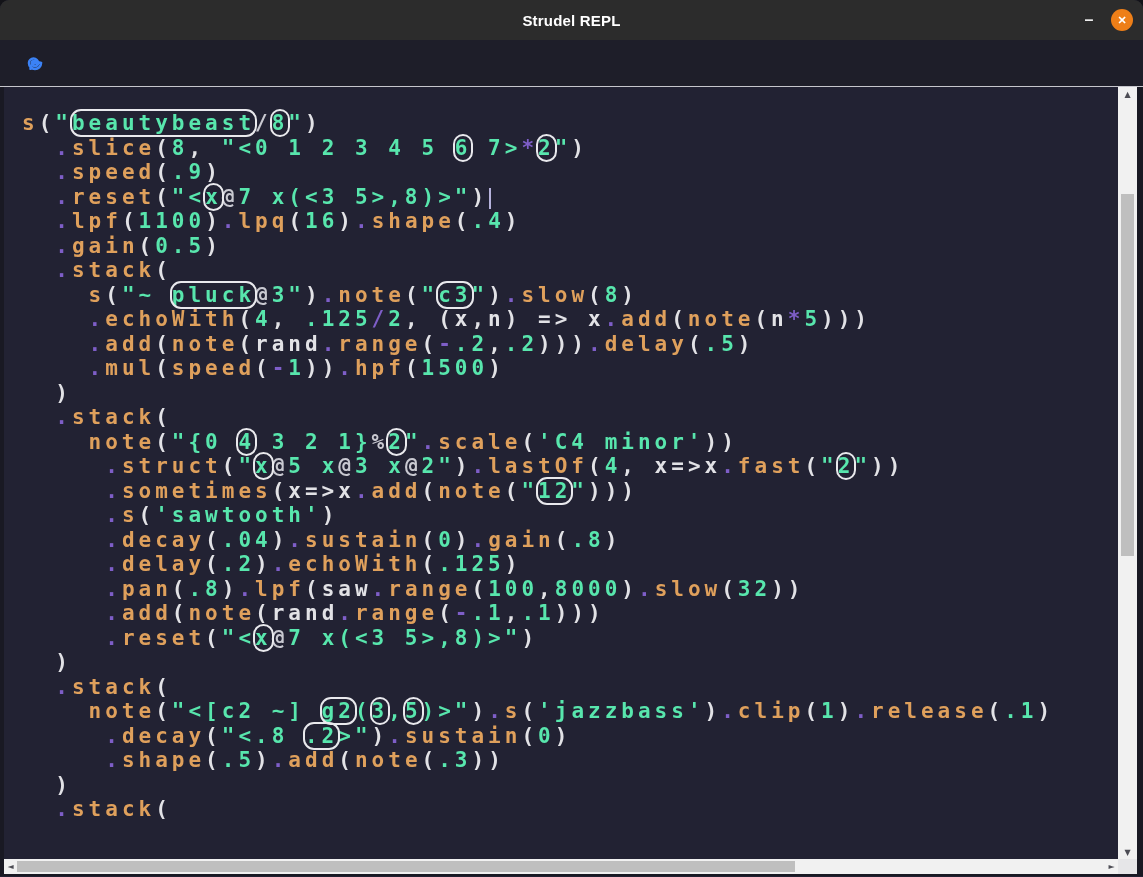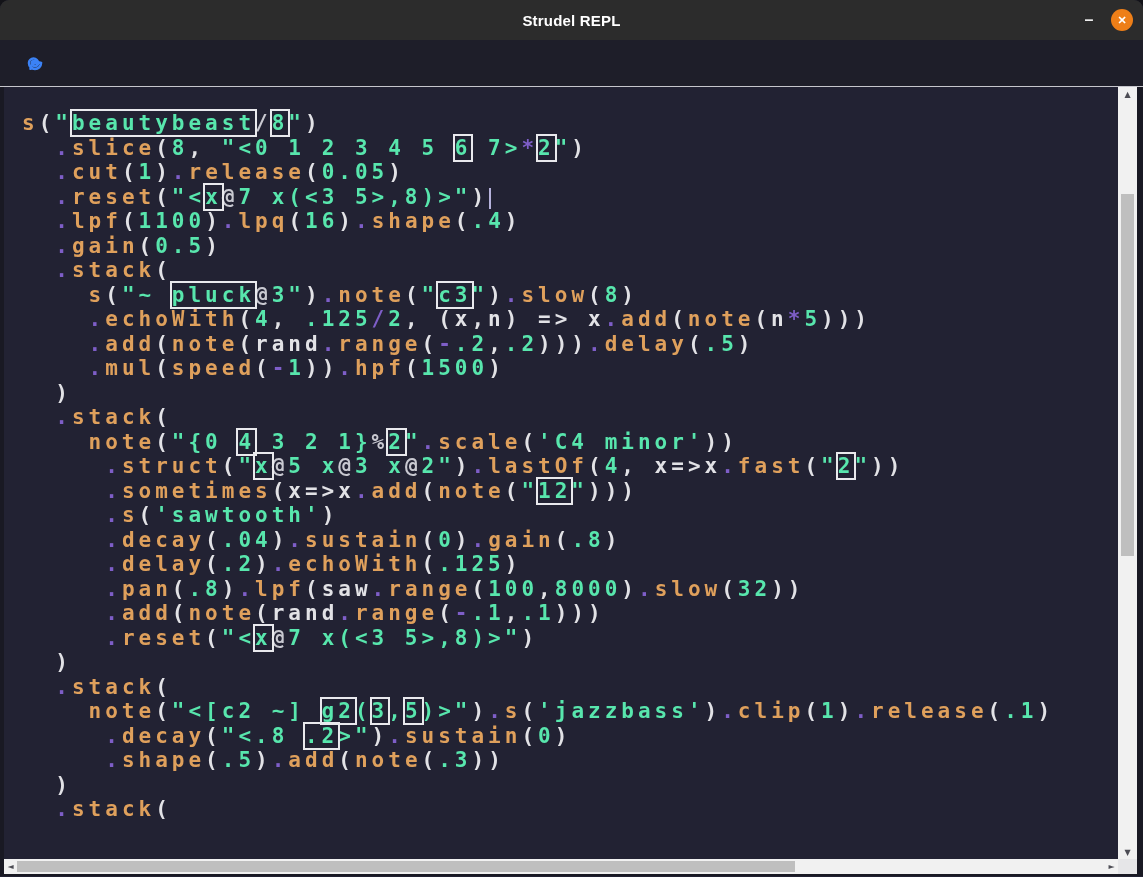--- a/index.html
+++ b/index.html
@@ -12,21 +12,21 @@
   .toolbar{height:47px;background:var(--bg_toolbar,#1e1e29);border-bottom:1px solid #c6c6cc;display:flex;align-items:center;padding-left:20px;box-sizing:border-box;}
   .main{position:relative;height:789px;box-sizing:border-box;background:var(--bg_editor,#222233);
         border-left:4px solid #191923;border-right:6px solid #191923;border-bottom:2px solid #191923;}
   .editor{position:absolute;left:0;top:0;right:19px;bottom:15px;overflow:hidden;padding:24px 0 0 18px;box-sizing:border-box;}
   .code-line{white-space:pre;font-family:"DejaVu Sans Mono",monospace;font-weight:700;font-size:21px;line-height:24.5px;letter-spacing:4px;}
   .seg-o{color:var(--fn_orange,#dfa05c);}
   .seg-p{color:var(--op_purple,#7e5ec8);}
   .seg-t{color:var(--lit_teal,#58e6ad);}
   .seg-w{color:var(--punct_white,#e2e2e6);}
   .seg-g{color:var(--str_gray,#c9c9d1);}
-  .boxed{outline:2px solid var(--box_outline,#e9e9ed);}
+  .boxed{outline:2px solid var(--box_outline,#e9e9ed);border-radius:9px;}
   .cursor{display:inline-block;width:2px;height:21px;background:var(--cursor,#b6b2dc);vertical-align:text-bottom;margin-left:1px;}
   
   .vscroll{position:absolute;top:0;right:0;width:19px;bottom:15px;background:var(--scroll_track,#f1f1f1);}
   .vthumb{position:absolute;left:3px;right:3px;top:107px;height:362px;background:var(--scroll_thumb,#bfbfbf);}
   .hscroll{position:absolute;left:0;right:19px;bottom:0;height:15px;background:var(--scroll_track,#f1f1f1);}
   .hthumb{position:absolute;top:2px;bottom:2px;left:13px;width:778px;background:var(--scroll_thumb,#bfbfbf);}
   .sbtn{position:absolute;display:flex;align-items:center;justify-content:center;color:#4d4d55;font-size:8px;font-family:"DejaVu Sans",sans-serif;}
   .sbtn.up{top:0;left:0;width:100%;height:14px;}
   .sbtn.down{bottom:0;left:0;width:100%;height:14px;}
   .sbtn.left{left:0;top:0;height:100%;width:13px;}
@@ -49,21 +49,21 @@
   <div class="toolbar">
     <svg width="28" height="28" viewBox="0 0 28 28" fill="none" stroke="#3b82f6" stroke-width="2.6" stroke-linecap="round">
       <path d="M16,14 A2,2 0 1 0 12,14 A3,3 0 1 0 18,14 A4.5,4.5 0 1 0 9,14 A6,6 0 1 0 21,14 A7.4,7.4 0 0 0 10.5,19.8"></path>
     </svg>
   </div>
 
   <div class="main">
     <div class="editor" id="code">
         <div class="code-line"><span class="seg-o">s</span><span class="seg-w">(</span><span class="seg-t">"</span><span class="seg-t boxed">beautybeast</span><span class="seg-g">/</span><span class="seg-t boxed">8</span><span class="seg-t">"</span><span class="seg-w">)</span></div>
         <div class="code-line"><span class="seg-w">  </span><span class="seg-p">.</span><span class="seg-o">slice</span><span class="seg-w">(</span><span class="seg-t">8</span><span class="seg-w">, </span><span class="seg-t">"&lt;0 1 2 3 4 5 </span><span class="seg-t boxed">6</span><span class="seg-t"> 7&gt;</span><span class="seg-p">*</span><span class="seg-t boxed">2</span><span class="seg-t">"</span><span class="seg-w">)</span></div>
-        <div class="code-line"><span class="seg-w">  </span><span class="seg-p">.</span><span class="seg-o">cut</span><span class="seg-w">(</span><span class="seg-t">1</span><span class="seg-w">)</span><span class="seg-p">.</span><span class="seg-o">release</span><span class="seg-w">(</span><span class="seg-t">0.05</span><span class="seg-w">)</span></div>
+        <div class="code-line"><span class="seg-w">  </span><span class="seg-p">.</span><span class="seg-o">speed</span><span class="seg-w">(</span><span class="seg-t">.9</span><span class="seg-w">)</span></div>
         <div class="code-line"><span class="seg-w">  </span><span class="seg-p">.</span><span class="seg-o">reset</span><span class="seg-w">(</span><span class="seg-t">"&lt;</span><span class="seg-t boxed">x</span><span class="seg-g">@</span><span class="seg-t">7 x(&lt;3 5&gt;,8)&gt;</span><span class="seg-t">"</span><span class="seg-w">)</span><span class="cursor"></span></div>
         <div class="code-line"><span class="seg-w">  </span><span class="seg-p">.</span><span class="seg-o">lpf</span><span class="seg-w">(</span><span class="seg-t">1100</span><span class="seg-w">)</span><span class="seg-p">.</span><span class="seg-o">lpq</span><span class="seg-w">(</span><span class="seg-t">16</span><span class="seg-w">)</span><span class="seg-p">.</span><span class="seg-o">shape</span><span class="seg-w">(</span><span class="seg-t">.4</span><span class="seg-w">)</span></div>
         <div class="code-line"><span class="seg-w">  </span><span class="seg-p">.</span><span class="seg-o">gain</span><span class="seg-w">(</span><span class="seg-t">0.5</span><span class="seg-w">)</span></div>
         <div class="code-line"><span class="seg-w">  </span><span class="seg-p">.</span><span class="seg-o">stack</span><span class="seg-w">(</span></div>
         <div class="code-line"><span class="seg-w">    </span><span class="seg-o">s</span><span class="seg-w">(</span><span class="seg-t">"~ </span><span class="seg-t boxed">pluck</span><span class="seg-g">@</span><span class="seg-t">3"</span><span class="seg-w">)</span><span class="seg-p">.</span><span class="seg-o">note</span><span class="seg-w">(</span><span class="seg-t">"</span><span class="seg-t boxed">c3</span><span class="seg-t">"</span><span class="seg-w">)</span><span class="seg-p">.</span><span class="seg-o">slow</span><span class="seg-w">(</span><span class="seg-t">8</span><span class="seg-w">)</span></div>
         <div class="code-line"><span class="seg-w">    </span><span class="seg-p">.</span><span class="seg-o">echoWith</span><span class="seg-w">(</span><span class="seg-t">4</span><span class="seg-w">, </span><span class="seg-t">.125</span><span class="seg-p">/</span><span class="seg-t">2</span><span class="seg-w">, (x,n) =&gt; x</span><span class="seg-p">.</span><span class="seg-o">add</span><span class="seg-w">(</span><span class="seg-o">note</span><span class="seg-w">(</span><span class="seg-w">n</span><span class="seg-p">*</span><span class="seg-t">5</span><span class="seg-w">)))</span></div>
         <div class="code-line"><span class="seg-w">    </span><span class="seg-p">.</span><span class="seg-o">add</span><span class="seg-w">(</span><span class="seg-o">note</span><span class="seg-w">(</span><span class="seg-w">rand</span><span class="seg-p">.</span><span class="seg-o">range</span><span class="seg-w">(</span><span class="seg-p">-</span><span class="seg-t">.2</span><span class="seg-w">,</span><span class="seg-t">.2</span><span class="seg-w">)))</span><span class="seg-p">.</span><span class="seg-o">delay</span><span class="seg-w">(</span><span class="seg-t">.5</span><span class="seg-w">)</span></div>
         <div class="code-line"><span class="seg-w">    </span><span class="seg-p">.</span><span class="seg-o">mul</span><span class="seg-w">(</span><span class="seg-o">speed</span><span class="seg-w">(</span><span class="seg-p">-</span><span class="seg-t">1</span><span class="seg-w">))</span><span class="seg-p">.</span><span class="seg-o">hpf</span><span class="seg-w">(</span><span class="seg-t">1500</span><span class="seg-w">)</span></div>
         <div class="code-line"><span class="seg-w">  </span><span class="seg-w">)</span></div>
         <div class="code-line"><span class="seg-w">  </span><span class="seg-p">.</span><span class="seg-o">stack</span><span class="seg-w">(</span></div>

